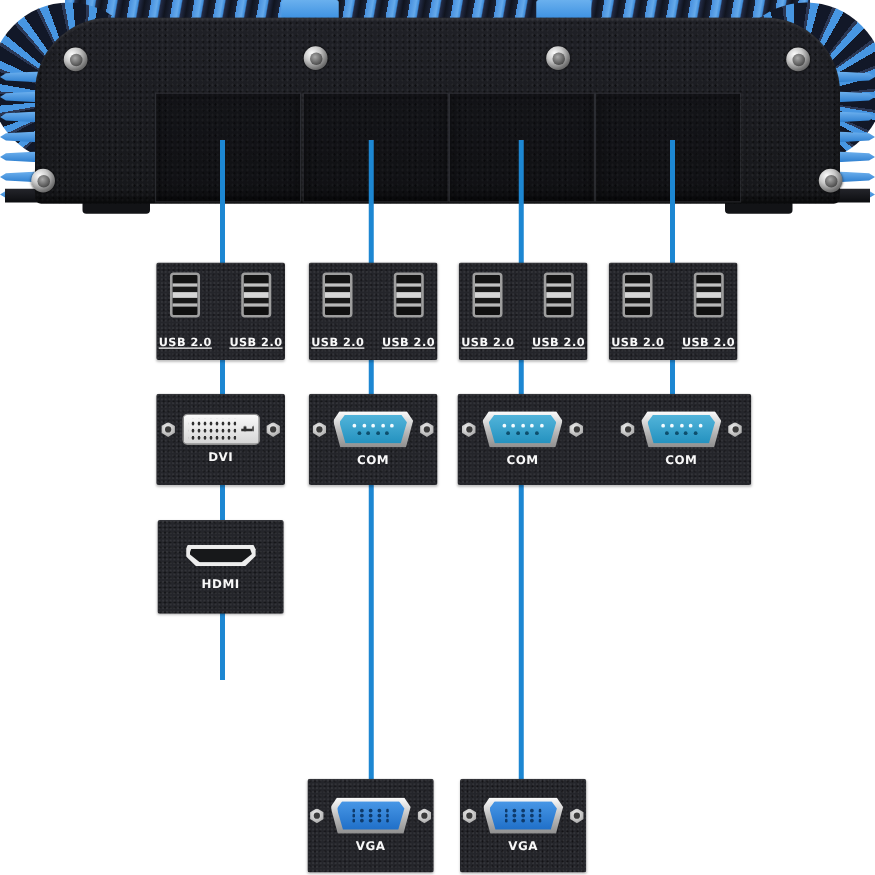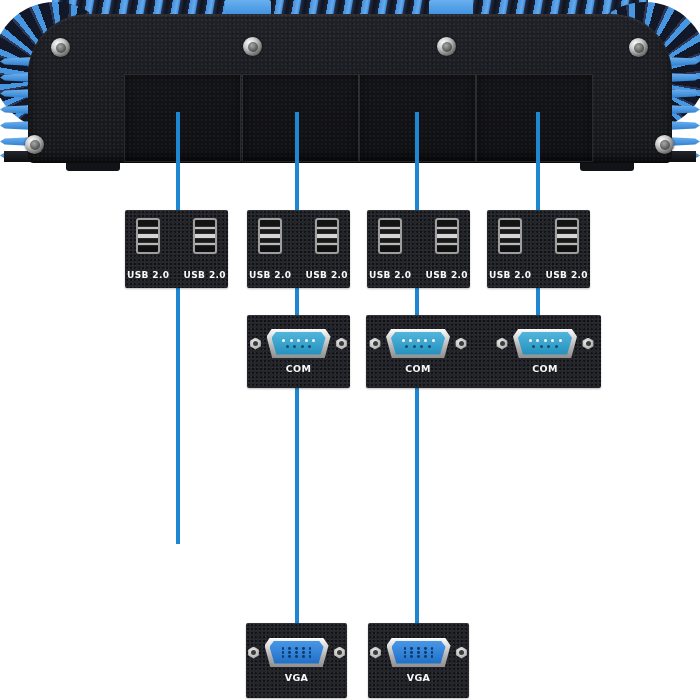--- a/index.html
+++ b/index.html
@@ -63,21 +63,21 @@
   .conn-row{display:flex;align-items:center;gap:5px;}
   .plabel{font-size:9.5px;font-weight:700;color:#f8f8f8;letter-spacing:.4px;margin-top:5px;}
 
   
   .usb-row{display:flex;gap:14px;}
   .usb-unit{display:flex;flex-direction:column;align-items:center;}
   .usb-conn{width:24px;height:36px;box-sizing:border-box;border:2px solid #9e9e9e;border-radius:3px;
     background:linear-gradient(180deg,#141414 0%,#141414 20%,#c2c2c2 22%,#c2c2c2 28%,
       #191919 30%,#191919 42%,#d6d6d6 44%,#d6d6d6 56%,#191919 58%,#191919 70%,
       #b8b8b8 72%,#b8b8b8 78%,#101010 80%,#101010 100%);}
-  .usb-unit .plabel{margin-top:16px;font-size:9px;}
+  .usb-unit .plabel{margin-top:16px;font-size:9px;text-decoration:underline;}
 
   
   .nut{position:relative;width:12px;height:12px;
     background:radial-gradient(circle at 40% 35%,#f2f2f2,#b9b9b9 55%,#8a8a8a);
     clip-path:polygon(50% 0,95% 27%,95% 73%,50% 100%,5% 73%,5% 27%);}
   .nut::after{content:'';position:absolute;inset:3.5px;border-radius:50%;background:#3b3b3b;}
 
   
   .dvi-conn{width:62px;height:25px;box-sizing:border-box;border:1px solid #909090;border-radius:4px;
     background:linear-gradient(180deg,#fafafa,#d5d5d5);
@@ -216,20 +216,31 @@
         <div class="usb-conn"></div>
         <div class="plabel">USB 2.0</div>
       </div>
       <div class="usb-unit">
         <div class="usb-conn"></div>
         <div class="plabel">USB 2.0</div>
       </div>
     </div>
   </div>
 
+  <div class="plate" style="left:125px;top:315px;width:103px;height:73px">
+    <div class="conn-row">
+      <div class="nut"></div>
+      <div class="dvi-conn">
+        <div class="dvi-pins"></div>
+        <div class="dvi-analog"></div>
+      </div>
+      <div class="nut"></div>
+    </div>
+    <div class="plabel">DVI</div>
+  </div>
 
   <div class="plate" style="left:247px;top:315px;width:103px;height:73px">
     <div class="conn-row">
       <div class="nut"></div>
       <div class="dsub com">
         <div class="shell"></div>
           <div class="face"></div>
         <div class="pins">
           <div class="prow">
               <i class="pin t"></i>
@@ -299,20 +310,24 @@
                 <i class="pin b"></i>
               </div>
           </div>
         </div>
         <div class="nut"></div>
       </div>
       <div class="plabel">COM</div>
     </div>
   </div>
 
+  <div class="plate" style="left:126px;top:416px;width:101px;height:75px">
+    <div class="hdmi"></div>
+    <div class="plabel" style="margin-top:9px">HDMI</div>
+  </div>
 
 
   <div class="plate" style="left:246px;top:623px;width:101px;height:75px">
     <div class="conn-row">
       <div class="nut"></div>
       <div class="dsub vga">
         <div class="shell"></div>
           <div class="face"></div>
         <div class="pins">
           <div class="prow">

